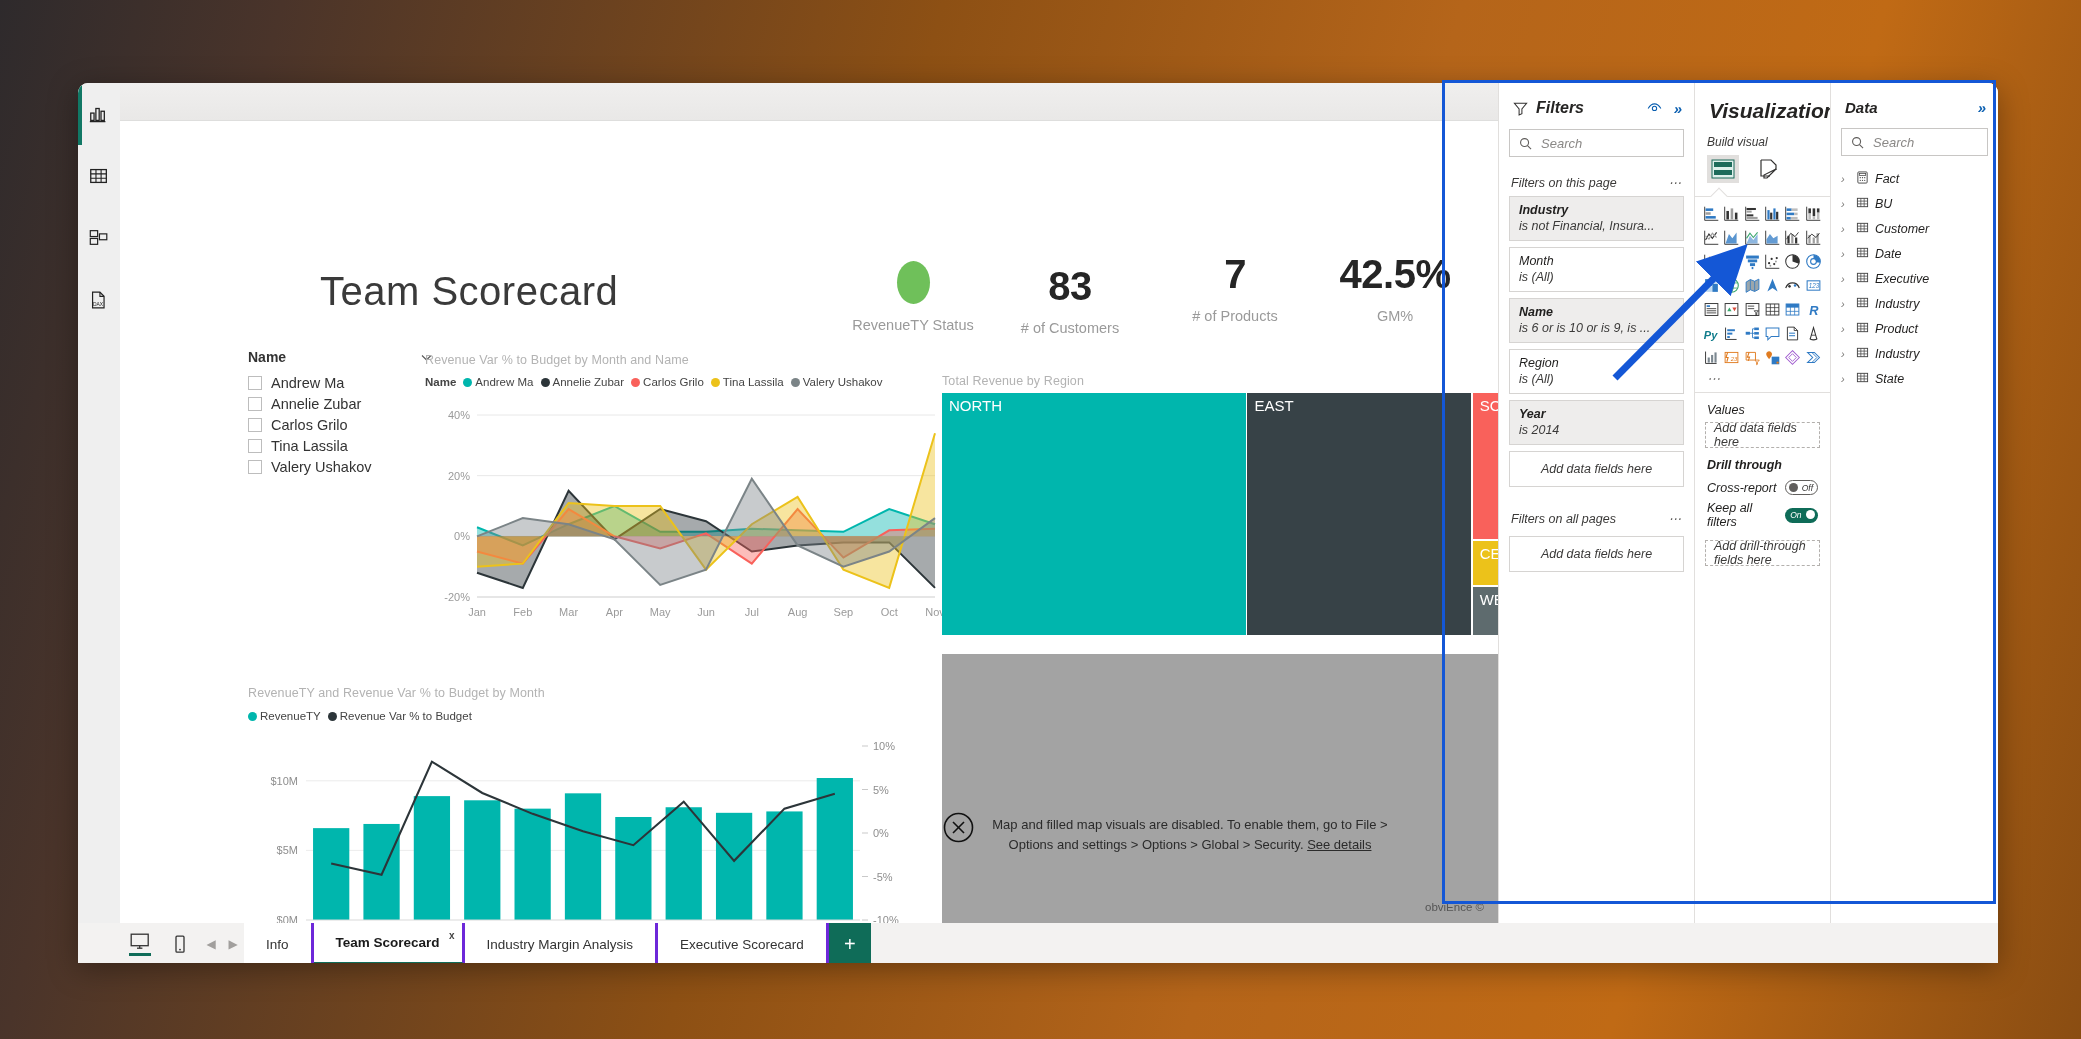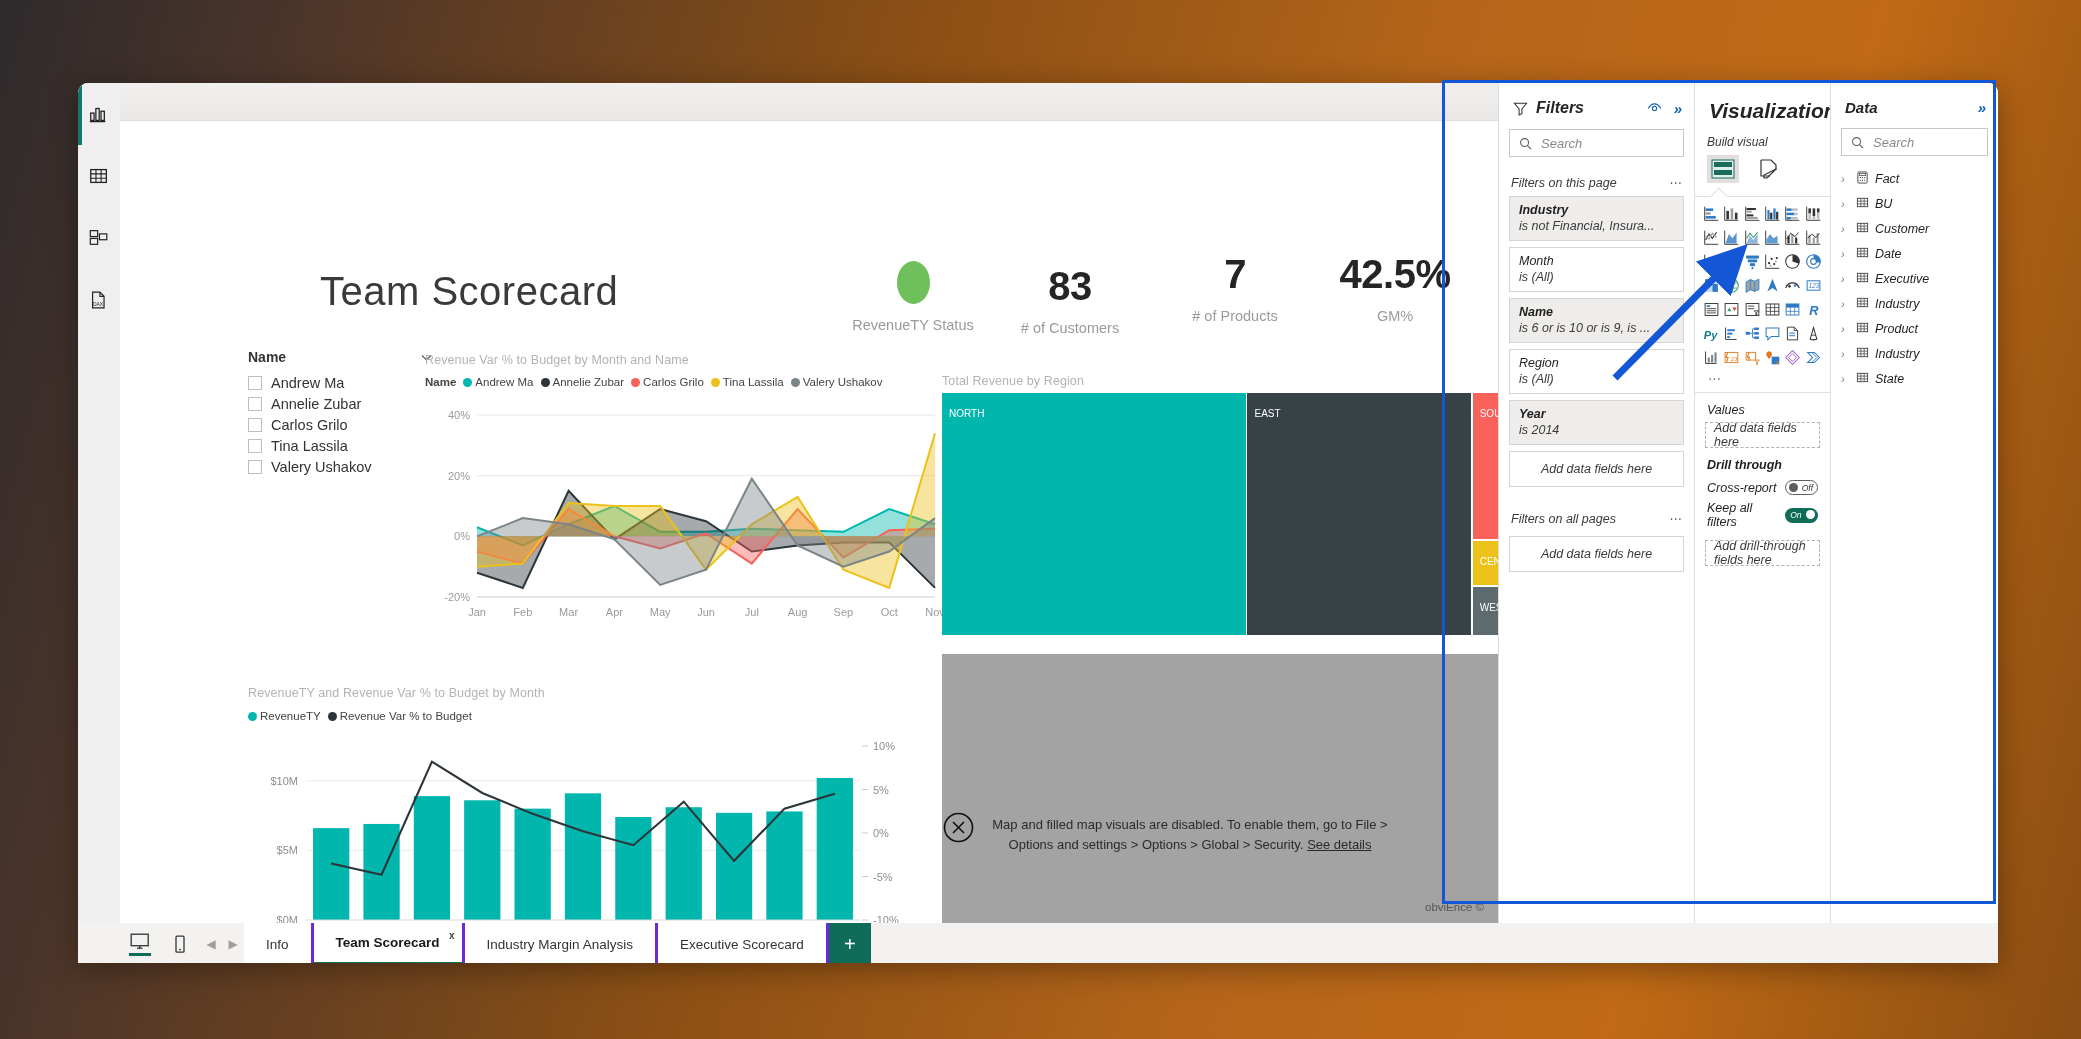--- a/index.html
+++ b/index.html
@@ -44,21 +44,21 @@
   #slicer li { display:flex; align-items:center; gap:9px; padding:2.5px 0; font-size:14.5px; color:#333; }
   .cb { width:14px; height:14px; border:1px solid #bdbdbd; background:#fff; flex:0 0 auto; }
 
   
   .legend { display:flex; align-items:center; gap:7px; font-size:11.5px; color:#444; flex-wrap:nowrap; }
   .legend .li { display:flex; align-items:center; gap:3px; white-space:nowrap; }
   .bullet { width:9px; height:9px; border-radius:50%; display:inline-block; }
 
   
   #tm { position:absolute; left:822px; top:272px; width:600px; height:242px; }
-  .tmcell { position:absolute; color:#fff; font-size:10px; padding:15px 7px; overflow:hidden; }
+  .tmcell { position:absolute; color:#fff; font-size:15px; padding:4px 7px; overflow:hidden; }
 
   
   #mapbox { position:absolute; left:822px; top:533px; width:600px; height:305px;
       background:#a3a3a3; display:flex; align-items:center; padding-top:42px; }
   #mapbox .msg { font-size:13px; color:#2b2b2b; text-align:center; width:430px; line-height:20px; margin-top:14px; }
   #mapbox a { color:#2b2b2b; }
   #obvience { position:absolute; right:14px; bottom:10px; font-size:11.5px; color:#555; }
 
   
   #panels { position:absolute; left:1420px; top:0; width:500px; height:840px; background:#f3f2f1; display:flex; }

